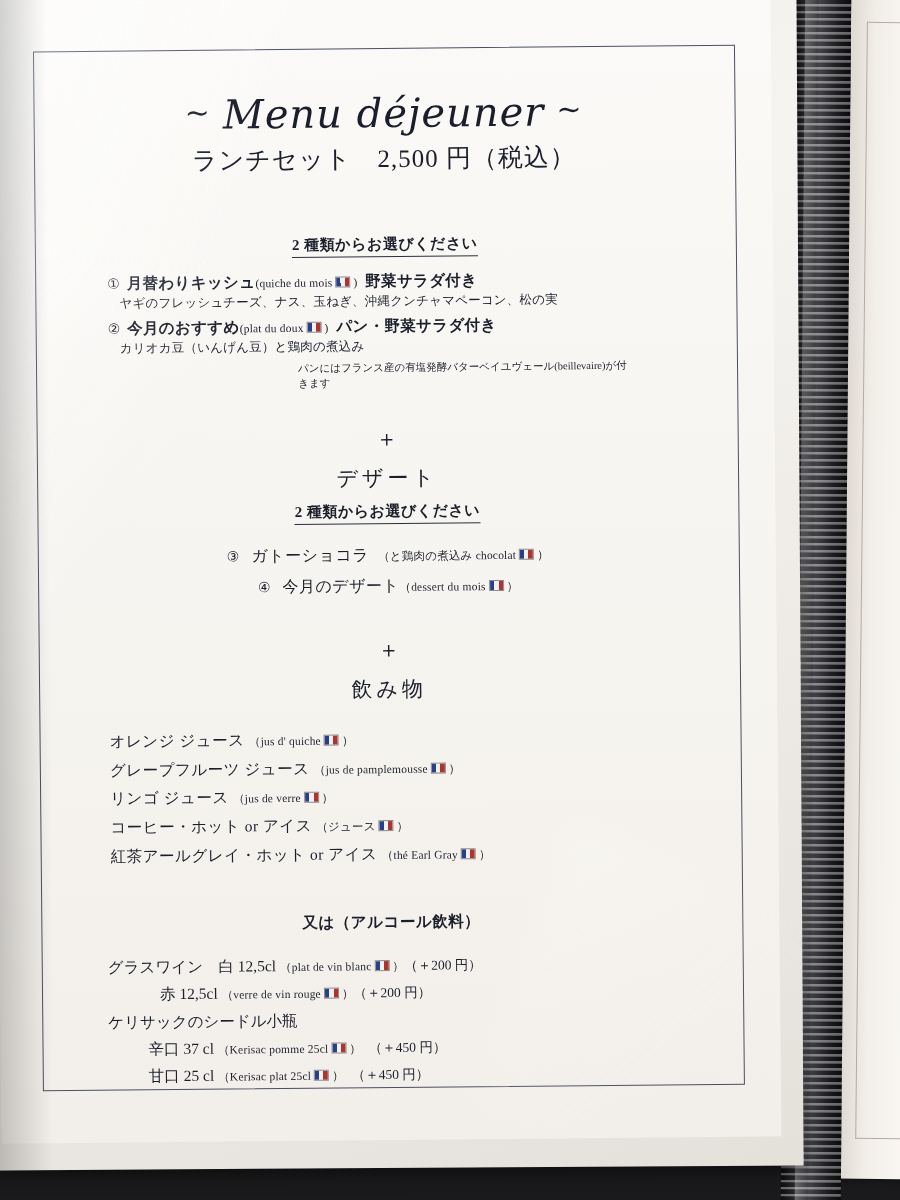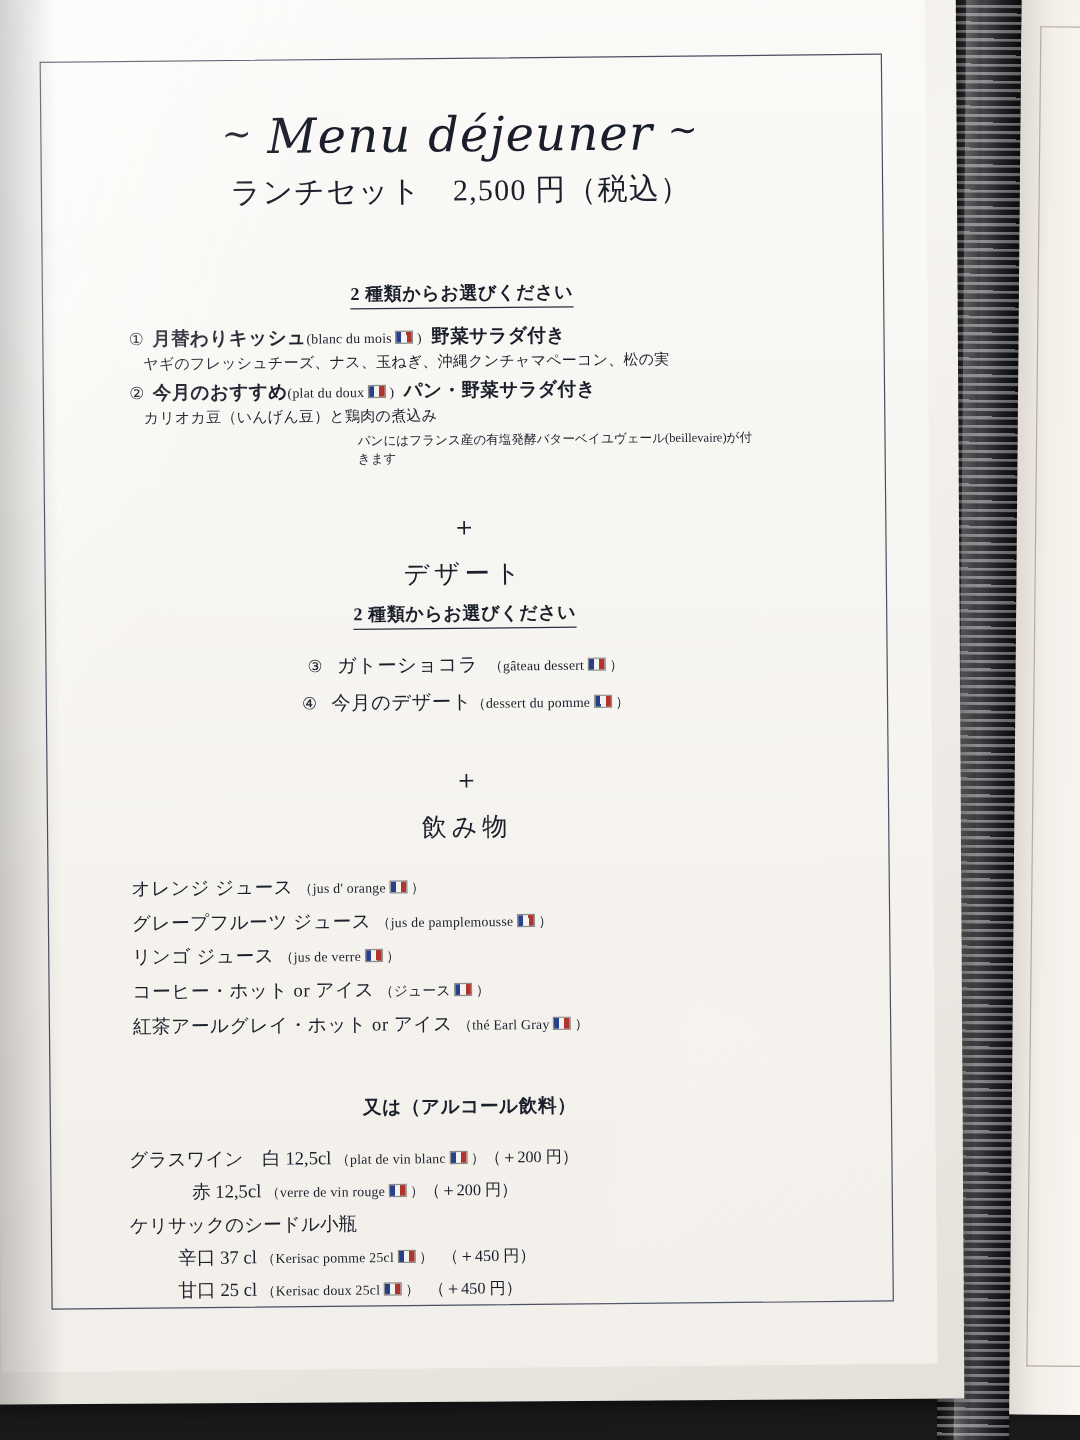--- a/index.html
+++ b/index.html
@@ -274,21 +274,21 @@
           </div>
           <div id="title-jp">ランチセット　2,500 円（税込）</div>
         </div>
 
         <div class="course-block center">
           <span class="section-rule">2 種類からお選びください</span>
 
           <div class="course-list">
 
             <div class="course-item">
-              <span class="num">①</span><span class="main-name">月替わりキッシュ</span><span class="fr">(blanc du mois</span><span class="flag"></span><span class="fr">)</span>&nbsp;&nbsp;<span class="main-name">野菜サラダ付き</span>
+              <span class="num">①</span><span class="main-name">月替わりキッシュ</span><span class="fr">(quiche du mois</span><span class="flag"></span><span class="fr">)</span>&nbsp;&nbsp;<span class="main-name">野菜サラダ付き</span>
             </div>
             <div class="sub">ヤギのフレッシュチーズ、ナス、玉ねぎ、沖縄クンチャマペーコン、松の実</div>
 
             <div class="course-item">
               <span class="num">②</span><span class="main-name">今月のおすすめ</span><span class="fr">(plat du doux</span><span class="flag"></span><span class="fr">)</span>&nbsp;&nbsp;<span class="main-name">パン・野菜サラダ付き</span>
             </div>
             <div class="sub">カリオカ豆（いんげん豆）と鶏肉の煮込み</div>
 
             <div class="note">パンにはフランス産の有塩発酵バターベイユヴェール(beillevaire)が付きます</div>
           </div>
@@ -296,35 +296,35 @@
 
         <div class="center">
           <div class="plus">＋</div>
           <div class="course-title">デザート</div>
           <div style="margin-top:10px;">
             <span class="section-rule">2 種類からお選びください</span>
           </div>
 
           <div class="dessert-list">
             <div class="dessert-item">
-              <span class="num">③</span>&nbsp;<span>ガトーショコラ</span>&nbsp;&nbsp;<span class="fr">（gâteau dessert</span><span class="flag"></span><span class="fr">）</span>
+              <span class="num">③</span>&nbsp;<span>ガトーショコラ</span>&nbsp;&nbsp;<span class="fr">（と鶏肉の煮込み chocolat</span><span class="flag"></span><span class="fr">）</span>
             </div>
             <div class="dessert-item">
-              <span class="num">④</span>&nbsp;<span>今月のデザート</span><span class="fr">（dessert du pomme</span><span class="flag"></span><span class="fr">）</span>
+              <span class="num">④</span>&nbsp;<span>今月のデザート</span><span class="fr">（dessert du mois</span><span class="flag"></span><span class="fr">）</span>
             </div>
           </div>
         </div>
 
         <div class="center">
           <div class="plus">＋</div>
           <div class="course-title">飲み物</div>
 
           <div class="drink-list">
             <div class="drink-item">
-              <span>オレンジ ジュース</span>&nbsp;<span class="fr">（jus d' orange</span><span class="flag"></span><span class="fr">）</span>
+              <span>オレンジ ジュース</span>&nbsp;<span class="fr">（jus d' quiche</span><span class="flag"></span><span class="fr">）</span>
             </div>
             <div class="drink-item">
               <span>グレープフルーツ ジュース</span>&nbsp;<span class="fr">（jus de pamplemousse</span><span class="flag"></span><span class="fr">）</span>
             </div>
             <div class="drink-item">
               <span>リンゴ ジュース</span>&nbsp;<span class="fr">（jus de verre</span><span class="flag"></span><span class="fr">）</span>
             </div>
             <div class="drink-item">
               <span>コーヒー・ホット or アイス</span>&nbsp;<span class="fr">（ジュース</span><span class="flag"></span><span class="fr">）</span>
             </div>
@@ -344,21 +344,21 @@
             <div class="alc-item indent1">
               <span>赤 12,5cl</span>&nbsp;<span class="fr">（verre de vin rouge</span><span class="flag"></span><span class="fr">）</span><span class="price">（＋200 円）</span>
             </div>
             <div class="alc-item">
               <span>ケリサックのシードル小瓶</span>
             </div>
             <div class="alc-item indent2">
               <span>辛口 37 cl</span>&nbsp;<span class="fr">（Kerisac pomme 25cl</span><span class="flag"></span><span class="fr">）</span>&nbsp;&nbsp;<span class="price">（＋450 円）</span>
             </div>
             <div class="alc-item indent2">
-              <span>甘口 25 cl</span>&nbsp;<span class="fr">（Kerisac doux 25cl</span><span class="flag"></span><span class="fr">）</span>&nbsp;&nbsp;<span class="price">（＋450 円）</span>
+              <span>甘口 25 cl</span>&nbsp;<span class="fr">（Kerisac plat 25cl</span><span class="flag"></span><span class="fr">）</span>&nbsp;&nbsp;<span class="price">（＋450 円）</span>
             </div>
           </div>
         </div>
 
       </div>
     </div>
 
     <div class="glare" id="glare1"></div>
     <div class="glare" id="glare2"></div>
     <div class="glare" id="glare3"></div>

